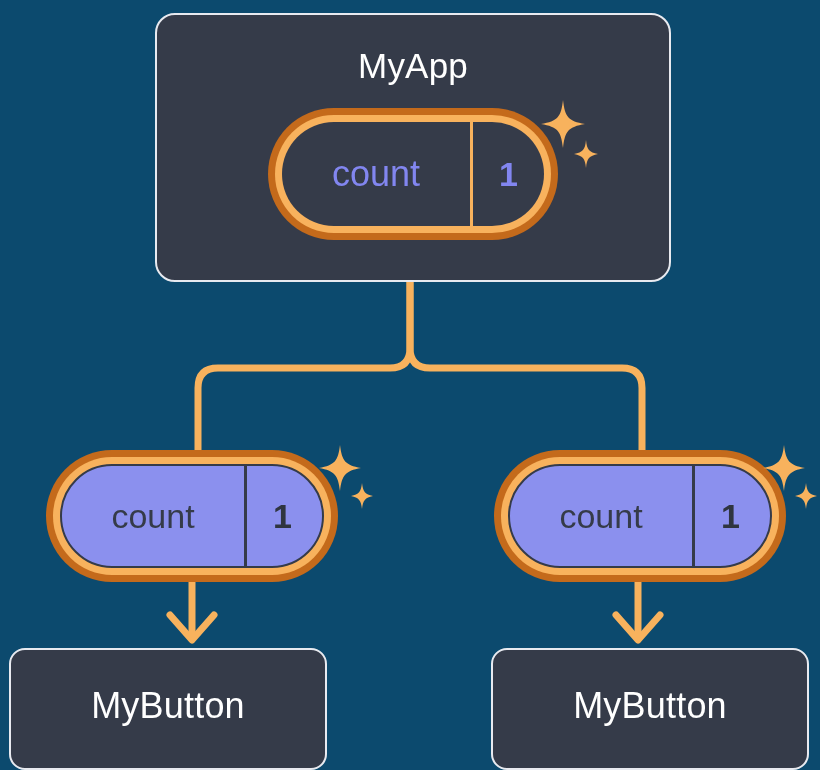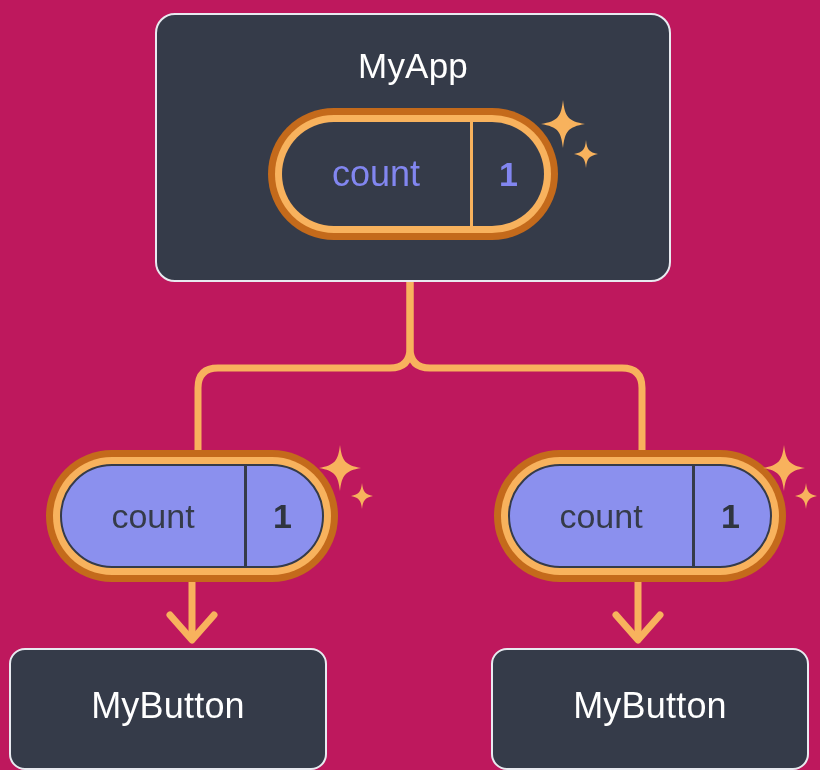--- a/index.html
+++ b/index.html
@@ -15,21 +15,21 @@
     overflow: hidden;
     font-family: "Liberation Sans", sans-serif;
     -webkit-font-smoothing: antialiased;
   }
 
   #stage {
     position: absolute;
     left: 0; top: 0;
     width: 820px;
     height: 770px;
-    background: #be185d;
+    background: #0c4a6e;
   }
 
   
   #wires {
     position: absolute;
     left: 0; top: 0;
     width: 820px;
     height: 770px;
     z-index: 1;
     pointer-events: none;

